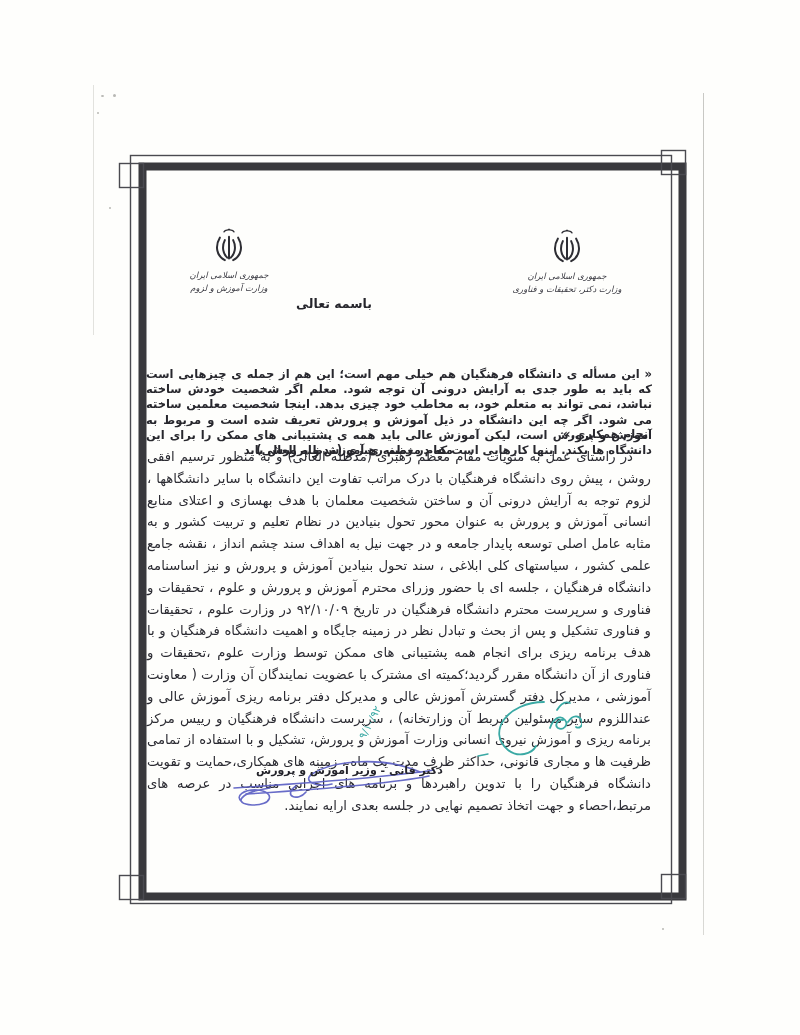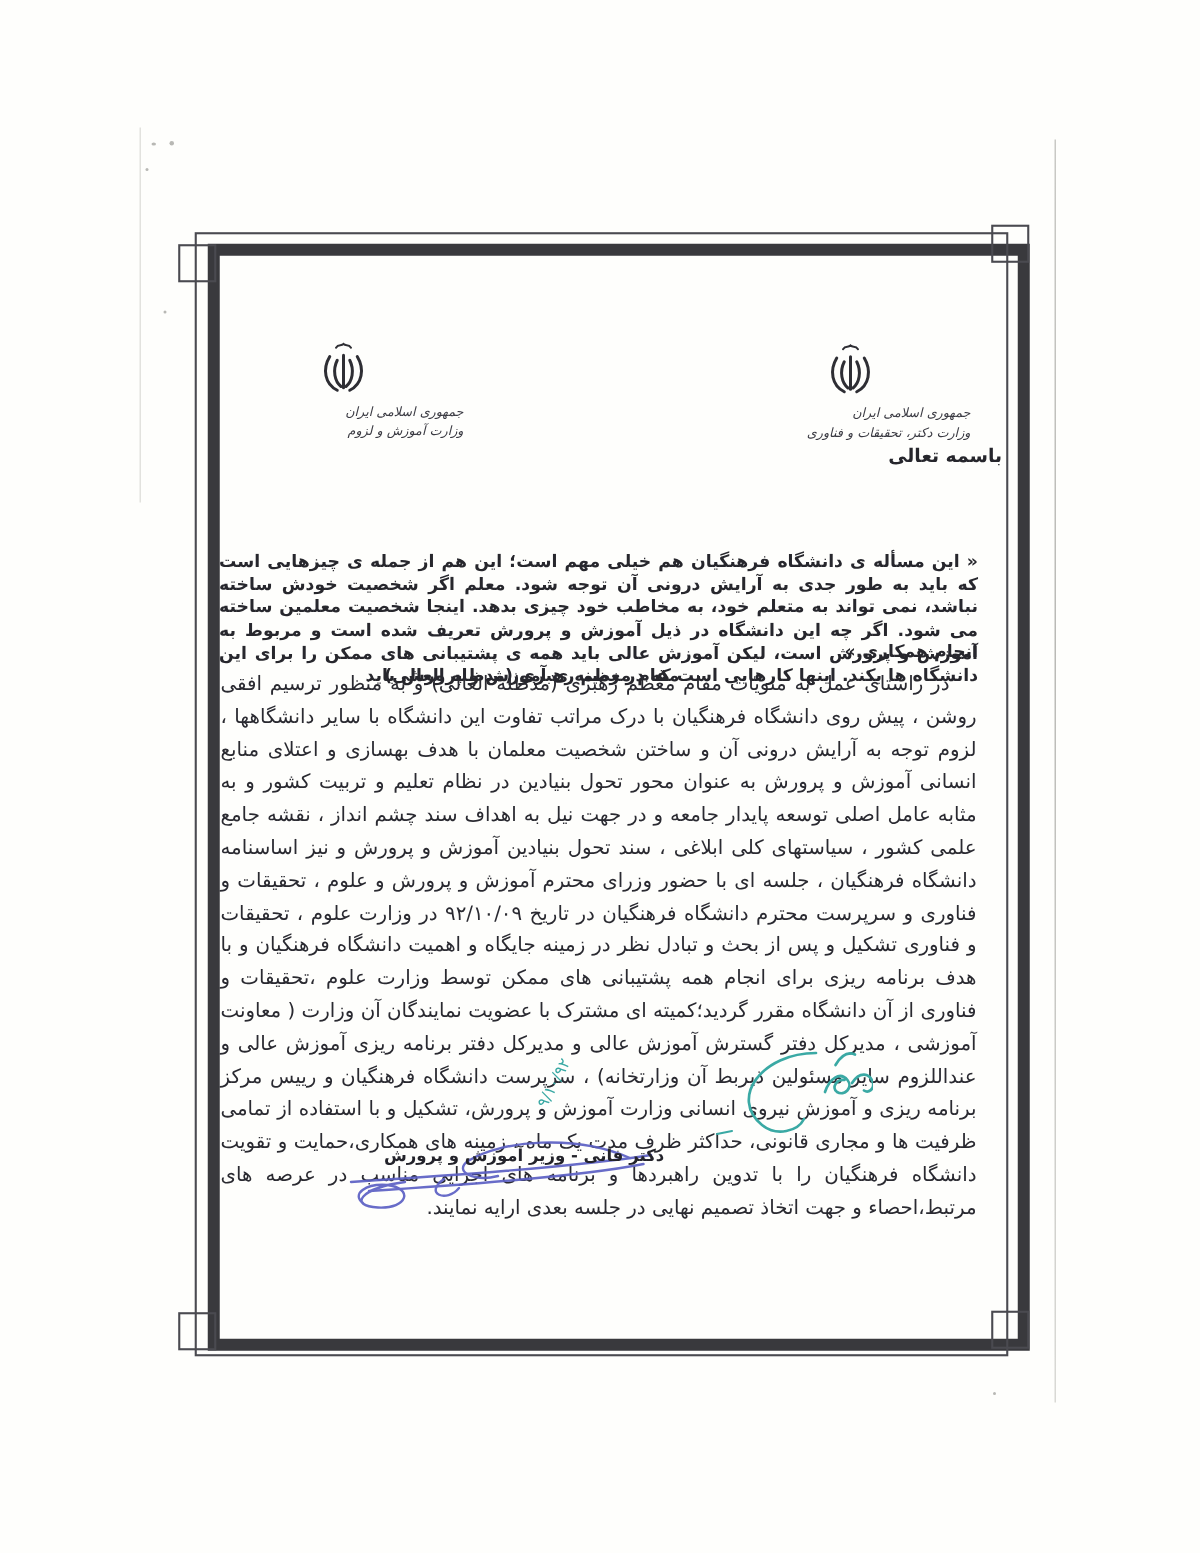--- a/index.html
+++ b/index.html
@@ -7,27 +7,27 @@
   .page{position:relative;width:800px;height:1035px;background:#fefefc;
         font-family:"DejaVu Sans", sans-serif;color:#26262c;}
   
   .paper-edge-right{position:absolute;left:703px;top:93px;width:1px;height:842px;
         background:linear-gradient(#c9c9c5,#b9b9b5 40%,#d9d9d5);}
   .paper-edge-left{position:absolute;left:93px;top:85px;width:1px;height:250px;background:#e2e2de;}
   .speck{position:absolute;background:#b8b8b4;border-radius:50%;}
   
   .frame-svg{position:absolute;left:0;top:0;}
   
-  .emblem{position:absolute;width:160px;text-align:right;}
+  .emblem{position:absolute;width:160px;text-align:center;}
   .emblem-left{left:149px;top:226px;}
   .emblem-right{left:487px;top:227px;}
   .emblem svg{display:block;margin:0 auto 3px auto;}
   .emblem-caption{font-size:8.5px;font-style:italic;color:#3a3a42;line-height:13px;direction:rtl;}
   
-  .bismillah{position:absolute;left:0;top:296px;width:668px;
+  .bismillah{position:absolute;left:0;top:296px;width:668px;text-align:center;
         font-weight:bold;font-size:12.5px;color:#26262c;direction:rtl;}
   
   .quote{position:absolute;right:148px;left:146px;top:323px;direction:rtl;
         font-weight:bold;font-size:11.5px;line-height:15.2px;color:#27272d;
         text-align:justify;margin-top:44px;}
   .quote-footer{position:absolute;right:148px;left:146px;top:427px;direction:rtl;
         display:flex;font-weight:bold;font-size:11.5px;color:#27272d;}
   .quote-attribution{margin:16px auto;}
   
   .letter-body{position:absolute;right:149px;left:147px;top:446px;direction:rtl;

